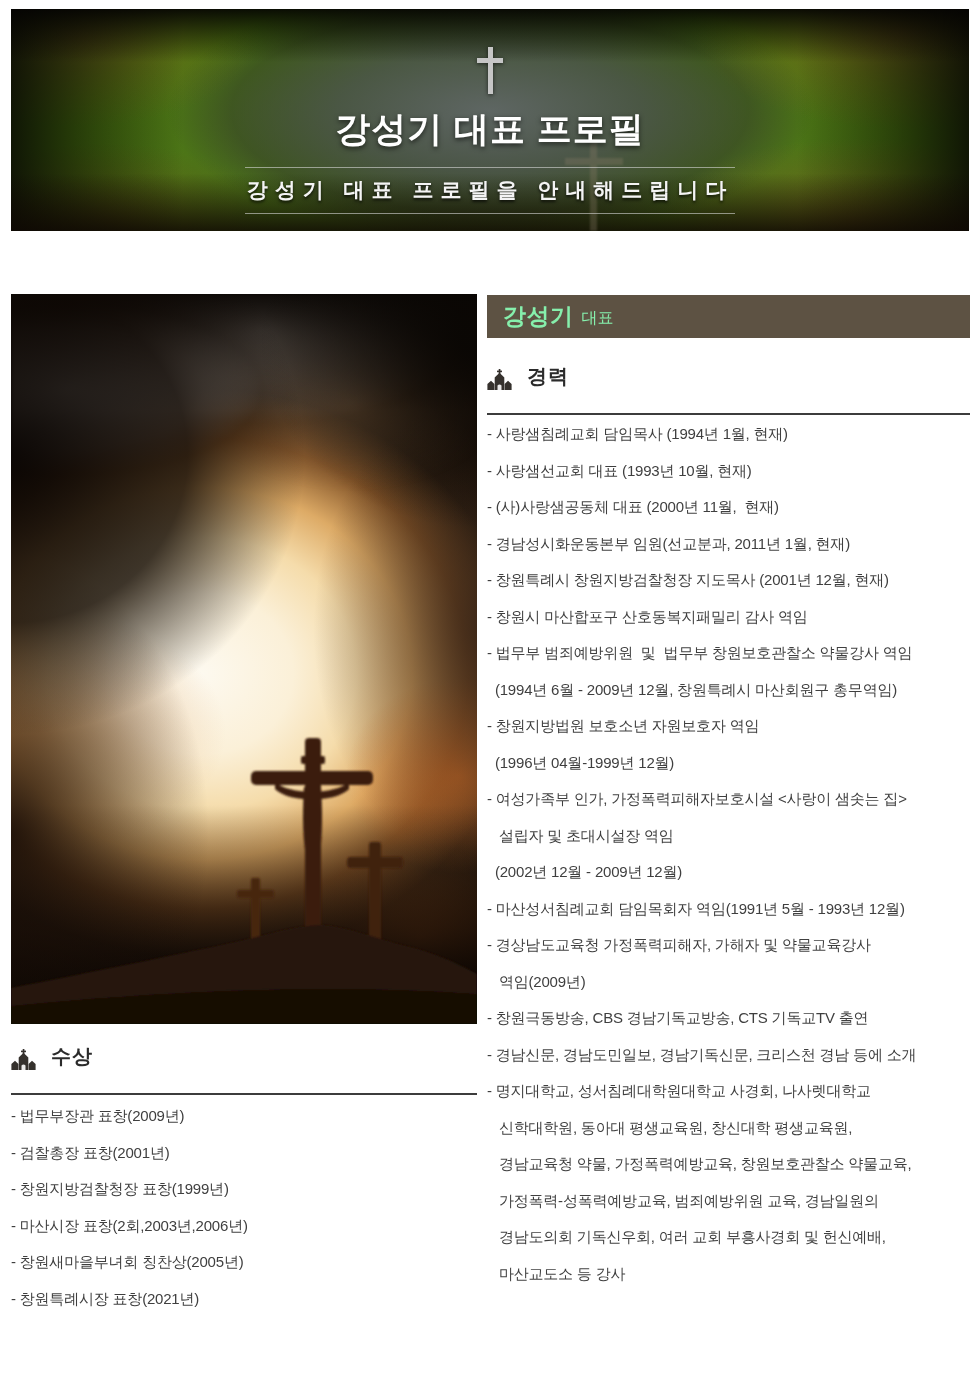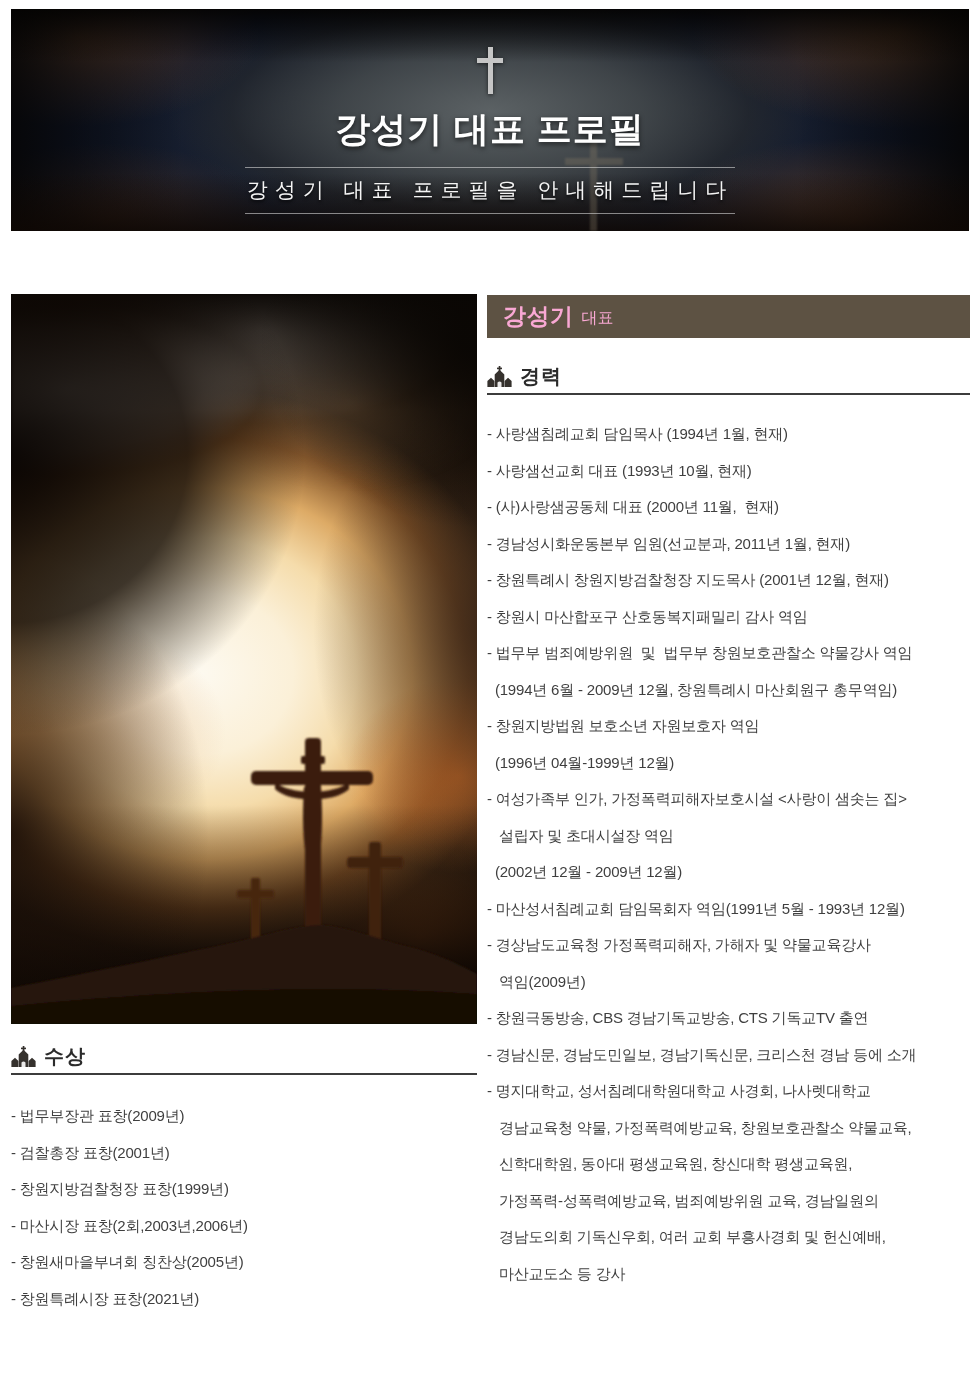--- a/index.html
+++ b/index.html
@@ -1,21 +1,21 @@
 <!DOCTYPE html>
 <html><head>
 <meta charset="utf-8">
 <style>
   * { margin:0; padding:0; box-sizing:border-box; }
   html,body { background:#ffffff; }
   body { font-family:"Liberation Sans","DejaVu Sans",sans-serif; }
   .page { position:relative; width:980px; height:1400px; background:#ffffff; overflow:hidden; margin:0 auto; }
 
   
-  .banner { position:absolute; left:11px; top:9px; width:958px; height:222px; overflow:hidden; background:#0f172a; }
+  .banner { position:absolute; left:11px; top:9px; width:958px; height:222px; overflow:hidden; background:#4d7c0f; }
   .banner .bg { position:absolute; inset:0; }
   .bg-center {
     background:
       radial-gradient(ellipse 380px 150px at 50% 46%, rgba(96,102,104,0.92) 0%, rgba(74,79,80,0.75) 40%, rgba(45,46,44,0.42) 68%, rgba(0,0,0,0) 85%),
       radial-gradient(ellipse 560px 200px at 50% 60%, rgba(70,74,74,0.5) 0%, rgba(0,0,0,0) 75%);
   }
   .bg-warm {
     background:
       radial-gradient(ellipse 260px 130px at 7% 12%, rgba(128,76,34,0.55) 0%, rgba(0,0,0,0) 70%),
       radial-gradient(ellipse 300px 140px at 93% 10%, rgba(138,82,34,0.6) 0%, rgba(0,0,0,0) 70%),
@@ -31,21 +31,21 @@
   }
   .bg-faint-cross { position:absolute; left:554px; top:130px; width:58px; height:92px; opacity:0.32; filter:blur(1px); }
   .bg-faint-cross .v { position:absolute; left:25px; top:0; width:7px; height:92px; background:#8a7d68; }
   .bg-faint-cross .h { position:absolute; left:0; top:19px; width:58px; height:7px; background:#8a7d68; }
 
   .banner-inner { position:absolute; inset:0; display:flex; flex-direction:column; align-items:center; }
   .banner-cross { margin-top:38px; width:26px; height:47px; position:relative; filter:drop-shadow(0 1px 2px rgba(0,0,0,0.6)); }
   .banner-cross .v { position:absolute; left:10.5px; top:0; width:5px; height:47px; background:#c6c6c6; }
   .banner-cross .h { position:absolute; left:0; top:11px; width:26px; height:5px; background:#c6c6c6; }
   .banner-title { margin-top:12px; color:#ffffff; font-size:35px; font-weight:bold; letter-spacing:1px; text-shadow:0 2px 5px rgba(0,0,0,0.65); }
-  .banner-sub { margin-top:14px; width:490px; border-top:1px solid rgba(215,215,215,0.6); border-bottom:1px solid rgba(215,215,215,0.6); padding:8px 0 9px 0; text-align:center; }
+  .banner-sub { margin-top:14px; width:490px; border-top:1px solid rgba(215,215,215,0.6); border-bottom:1px solid rgba(215,215,215,0.6); padding:8px 0 9px 0; text-align:center;font-weight:bold; }
   .banner-subtitle { color:#f4f4f4; font-size:21px; letter-spacing:7px; text-shadow:0 2px 3px rgba(0,0,0,0.7); white-space:nowrap; }
 
   
   .photo { position:absolute; left:11px; top:294px; width:466px; height:730px; overflow:hidden; background:#140c06; }
   .ph { position:absolute; inset:0; }
   .ph-glow {
     background:
       radial-gradient(ellipse 350px 310px at 41% 52%, #fdf9ef 0%, #fbf0d8 26%, #f5dcab 44%, rgba(238,184,110,0.9) 60%, rgba(190,118,52,0.55) 76%, rgba(0,0,0,0) 92%),
       radial-gradient(ellipse 480px 430px at 46% 55%, rgba(236,182,114,0.5) 0%, rgba(0,0,0,0) 80%);
   }
@@ -68,25 +68,25 @@
   }
   .ph-accent {
     background:
       radial-gradient(ellipse 150px 130px at 96% 66%, rgba(214,112,40,0.75) 0%, rgba(0,0,0,0) 75%),
       radial-gradient(ellipse 260px 170px at 6% 60%, rgba(196,116,48,0.45) 0%, rgba(0,0,0,0) 72%),
       radial-gradient(ellipse 180px 120px at 88% 88%, rgba(170,92,34,0.5) 0%, rgba(0,0,0,0) 75%);
   }
   .ph-svg { position:absolute; inset:0; }
 
   
-  .name-bar { position:absolute; left:487px; top:295px; width:483px; height:43px; background:#5d5243; color:#f9a8d4; display:flex; align-items:center; padding-left:16px; }
+  .name-bar { position:absolute; left:487px; top:295px; width:483px; height:43px; background:#5d5243; color:#86efac; display:flex; align-items:center; padding-left:16px; }
   .name-bar .nm { font-size:23px; font-weight:bold; letter-spacing:0.5px; }
   .name-bar .rl { font-size:16px; margin-left:8px; padding-top:3px; }
 
-  .sec-head { position:absolute; display:flex; align-items:center; gap:8px; border-bottom:2px solid #3c3c3c; padding-bottom:3px; }
+  .sec-head { position:absolute; display:flex; align-items:flex-end; gap:15px; border-bottom:2px solid #3c3c3c; padding-bottom:23px; }
   .sec-head .church { width:25px; height:21px; flex:0 0 auto; }
   .sec-head .sec-title { font-size:20px; font-weight:bold; color:#2b2b2b; letter-spacing:1px; }
   .career-head { left:487px; top:363px; width:483px; }
   .awards-head { left:11px; top:1043px; width:466px; }
 
   .list { position:absolute; }
   .career-list { left:487px; top:416px; width:493px; }
   .awards-list { left:11px; top:1098px; width:469px; }
   .line { white-space:pre; font-size:15px; line-height:36.5px; color:#3f3f3f; letter-spacing:-0.2px; }
 </style>
@@ -182,22 +182,22 @@
       <div class="line">  (1996년 04월-1999년 12월)</div>
       <div class="line">- 여성가족부 인가, 가정폭력피해자보호시설 &lt;사랑이 샘솟는 집&gt;</div>
       <div class="line">   설립자 및 초대시설장 역임</div>
       <div class="line">  (2002년 12월 - 2009년 12월)</div>
       <div class="line">- 마산성서침례교회 담임목회자 역임(1991년 5월 - 1993년 12월)</div>
       <div class="line">- 경상남도교육청 가정폭력피해자, 가해자 및 약물교육강사</div>
       <div class="line">   역임(2009년)</div>
       <div class="line">- 창원극동방송, CBS 경남기독교방송, CTS 기독교TV 출연</div>
       <div class="line">- 경남신문, 경남도민일보, 경남기독신문, 크리스천 경남 등에 소개</div>
       <div class="line">- 명지대학교, 성서침례대학원대학교 사경회, 나사렛대학교</div>
+      <div class="line">   신학대학원, 동아대 평생교육원, 창신대학 평생교육원,</div>
       <div class="line">   경남교육청 약물, 가정폭력예방교육, 창원보호관찰소 약물교육,</div>
-      <div class="line">   신학대학원, 동아대 평생교육원, 창신대학 평생교육원,</div>
       <div class="line">   가정폭력-성폭력예방교육, 범죄예방위원 교육, 경남일원의</div>
       <div class="line">   경남도의회 기독신우회, 여러 교회 부흥사경회 및 헌신예배,</div>
       <div class="line">   마산교도소 등 강사</div>
     </div>
 
   <div class="sec-head awards-head">
     <svg class="church" viewBox="0 0 25 21" aria-hidden="true" fill="#35312d">
       <rect x="11.7" y="0" width="1.7" height="6"></rect>
       <rect x="10" y="1.6" width="5" height="1.6"></rect>
       <path d="M12.5 3.8 L17.3 8.6 L17.3 21 L7.7 21 L7.7 8.6 Z"></path>

